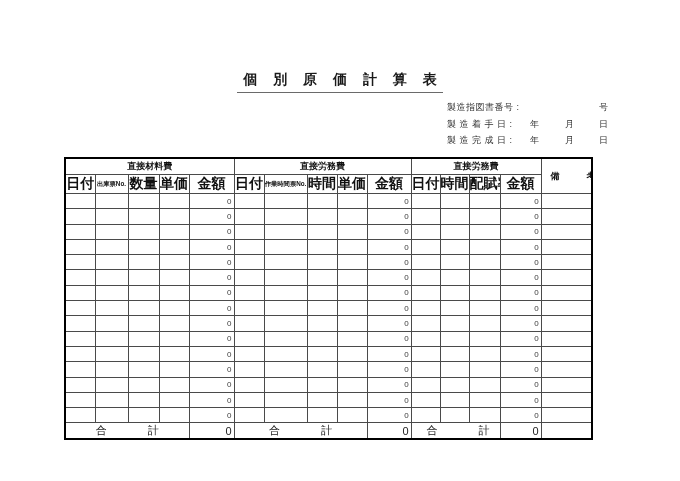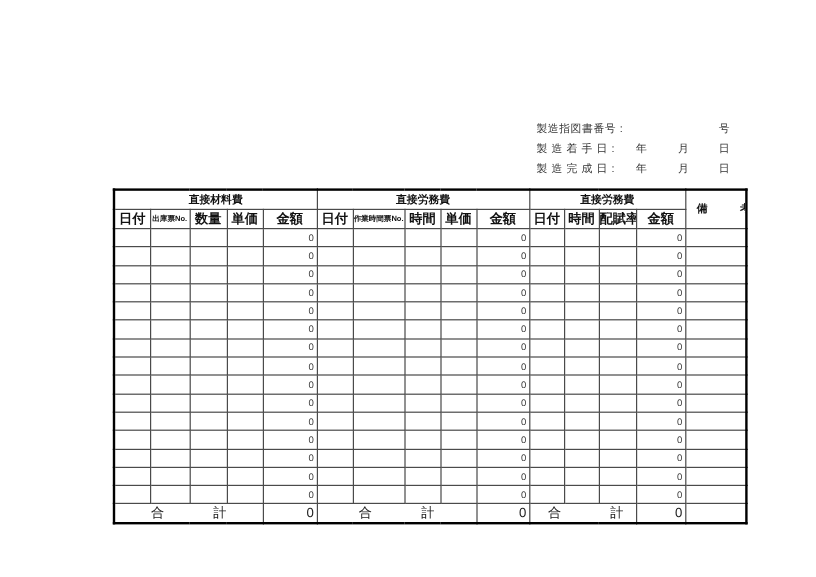--- a/index.html
+++ b/index.html
@@ -31,47 +31,49 @@
   .f-no   { flex:1; }
   .f-year { width:22px; }
   .f-month{ width:35px; }
   .f-day  { width:34px; }
 
   
   .cost-table {
     position:absolute; left:64px; top:157px; width:504px;
     border-collapse:collapse; table-layout:fixed;
     border:2.5px solid #000;
-    margin-left:30px;
   }
   .cost-table th, .cost-table td {
     border:1px solid #4a4a4a; padding:0; text-align:center; vertical-align:middle;
     overflow:hidden; white-space:nowrap; font-weight:normal;
   }
   col.c1{width:30px} col.c2{width:33px} col.c3{width:31px} col.c4{width:30px} col.c5{width:45px}
   col.c6{width:30px} col.c7{width:43px} col.c8{width:30px} col.c9{width:30px} col.c10{width:44px}
   col.c11{width:29px} col.c12{width:29px} col.c13{width:31px} col.c14{width:41px}
   col.c15{width:51px}
 
   tr.h1 th { height:15px; font-size:9px;   font-weight:bold; color:#111; }
-  tr.h2 th { height:14px; font-size:11px; font-weight:bold; color:#111; }
+  tr.h2 th { height:14px; font-size:14px; font-weight:bold; color:#111; }
   tr.h2 th.small { font-size:6.3px; letter-spacing:0; }
   th.rem-head { font-size:9px; font-weight:bold; letter-spacing:9px; padding-left:9px; }
 
   tbody td { height:14.3px; font-size:8px; color:#3a3a3a; }
   td.amt { text-align:right; padding-right:2px; }
 
   tr.total-row td { height:15px; font-size:11px; color:#222; }
   td.total-label { text-align:center; letter-spacing:15px; padding-left:15px; }
 </style>
 </head>
 <body>
 
 <div class="page">
 
+  <div class="title-wrap">
+    <span class="doc-title">個 別 原 価 計 算 表</span>
+  </div>
 
 
   <div class="info-right">
     <div class="ir-row">
       <span class="ir-label">製造指図書番号 :</span>
       <span class="ir-field f-no">号</span>
     </div>
     <div class="ir-row">
       <span class="ir-label">製 造 着 手 日 :</span>
       <span class="ir-field f-year">年</span>

